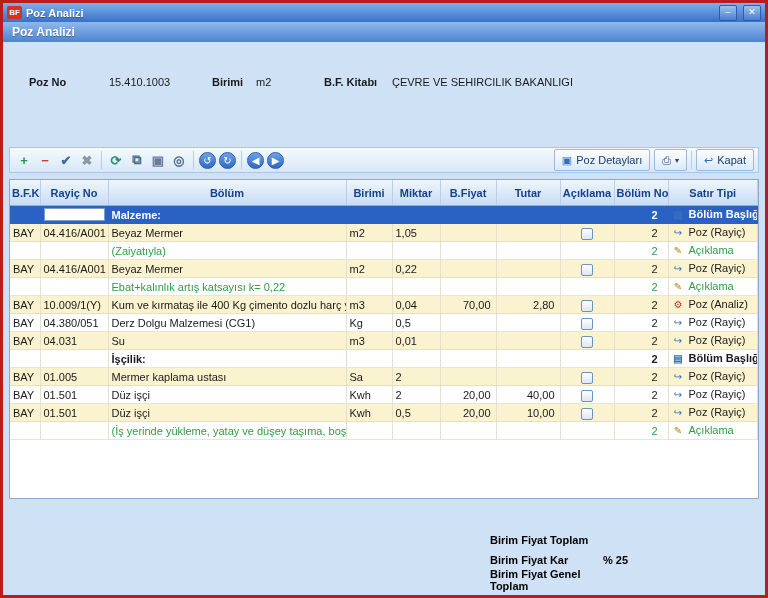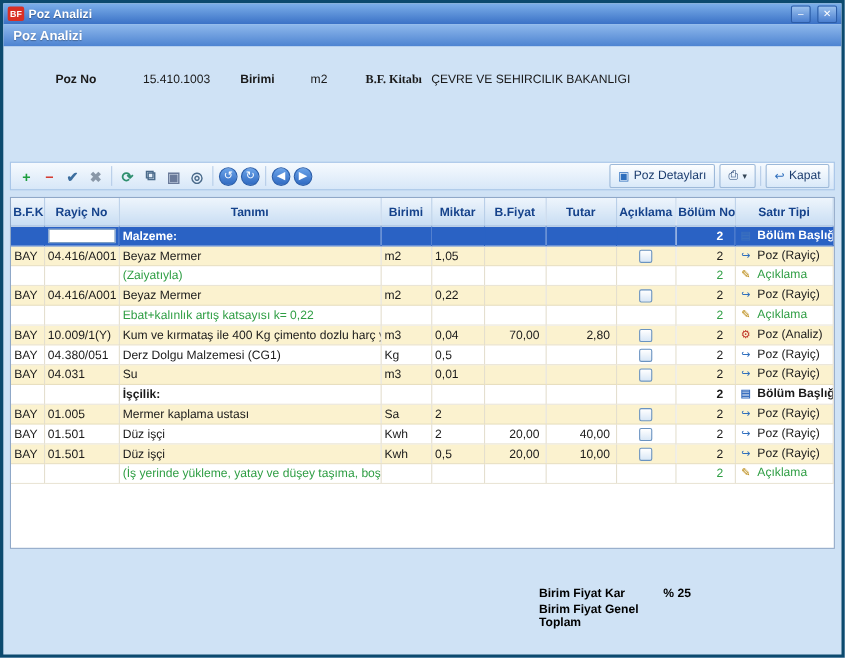--- a/index.html
+++ b/index.html
@@ -1,36 +1,36 @@
 <!DOCTYPE html>
 <html><head>
 <meta charset="utf-8">
 <style>
   html,body{margin:0;padding:0;background:#9db8d6;font-family:"Liberation Sans",sans-serif;}
   .window{position:relative;width:768px;height:598px;box-sizing:border-box;background:#cfe2f5;
-          border:3px solid #0c4a6e;overflow:hidden;font-size:11px;color:#1a1a1a;}
+          border:3px solid #b91c1c;overflow:hidden;font-size:11px;color:#1a1a1a;}
   
   .titlebar{height:19px;background:linear-gradient(#7db0ea,#3a71c6);display:flex;align-items:center;
             padding:0 4px;gap:4px;}
   .app-icon{width:15px;height:13px;background:#d93025;color:#fff;font-size:8px;font-weight:bold;
             display:flex;align-items:center;justify-content:center;border-radius:2px;flex:0 0 auto;}
   .title-text{flex:1;color:#fff;font-weight:bold;font-size:11px;text-shadow:0 1px 1px rgba(0,0,0,.35);
               white-space:nowrap;overflow:hidden;}
   .win-btn{width:16px;height:14px;background:linear-gradient(#9cc2ee,#4a7fd0);border:1px solid #2c5da8;
            border-radius:2px;color:#fff;font-size:9px;line-height:12px;text-align:center;cursor:default;
            margin-left:2px;flex:0 0 auto;}
   
   .subheader{height:20px;background:linear-gradient(#8fb9ec,#4d83d1);display:flex;align-items:center;
              padding:0 9px;color:#fff;font-weight:bold;font-size:12px;text-shadow:0 1px 1px rgba(0,0,0,.3);}
   
-  .info{height:101px;box-sizing:border-box;padding-top:7px;text-align:center;}
+  .info{height:101px;box-sizing:border-box;padding-top:17px;}
   .info-line1{display:flex;margin:17px 0 0 26px;align-items:baseline;}
   .lbl{font-weight:bold;}
   .w-pozno-l{width:80px;} .w-pozno-v{width:103px;} .w-birimi-l{width:44px;} .w-birimi-v{width:68px;}
-  .w-kitap-l{width:68px;font-family:Liberation Serif, serif;}
+  .w-kitap-l{width:68px;}
   .info-line2{display:flex;margin:12px 0 0 10px;}
   .analiz-label{width:87px;font-weight:bold;flex:0 0 auto;}
   .analiz-value{width:575px;line-height:13px;}
   .info-line3{margin:9px 0 0 26px;display:flex;align-items:center;gap:5px;color:#94aecf;}
   .cb-disabled{width:12px;height:12px;box-sizing:border-box;border:1px solid #9fb6d0;background:#e7eef7;flex:0 0 auto;}
   
   .toolbar{margin:4px 6px 0 6px;height:26px;background:linear-gradient(#f6fafe,#d7e7f8);
            border:1px solid #a9c6e8;display:flex;align-items:center;padding:0 4px;gap:1px;box-sizing:border-box;}
   .tbtn{width:20px;height:20px;display:flex;align-items:center;justify-content:center;font-size:13px;
         font-weight:bold;cursor:default;border-radius:2px;}
@@ -141,21 +141,21 @@
           <col style="width:56px">
           <col style="width:64px">
           <col style="width:54px">
         <col style="width:54px">
           <col>
       </colgroup>
       <thead>
           <tr id="grid-head">
             <th>B.F.K.</th>
             <th>Rayiç No</th>
-            <th>Tanımı</th>
+            <th>Bölüm</th>
             <th>Birimi</th>
             <th>Miktar</th>
             <th>B.Fiyat</th>
             <th>Tutar</th>
             <th>Açıklama</th>
             <th>Bölüm No</th>
             <th>Satır Tipi</th>
           </tr>
         </thead>
       <tbody id="grid-body">
@@ -316,20 +316,24 @@
             <td class="center"></td>
             <td class="bolum">2</td>
             <td><span class="tip-icon" style="color: rgb(184, 134, 11);">✎</span><span>Açıklama</span></td>
           </tr>
         </tbody>
     </table>
   </div>
 
   <div class="footer">
     <div class="f-line">
+      <span class="f-label">Birim Fiyat Toplam</span>
+      <span class="f-val"></span>
+    </div>
+    <div class="f-line">
       <span class="f-label">Birim Fiyat Kar</span>
       <span class="f-val">% 25</span>
     </div>
     <div class="f-line">
       <span class="f-label">Birim Fiyat Genel Toplam</span>
       <span class="f-val"></span>
     </div>
   </div>
 
 </div>

